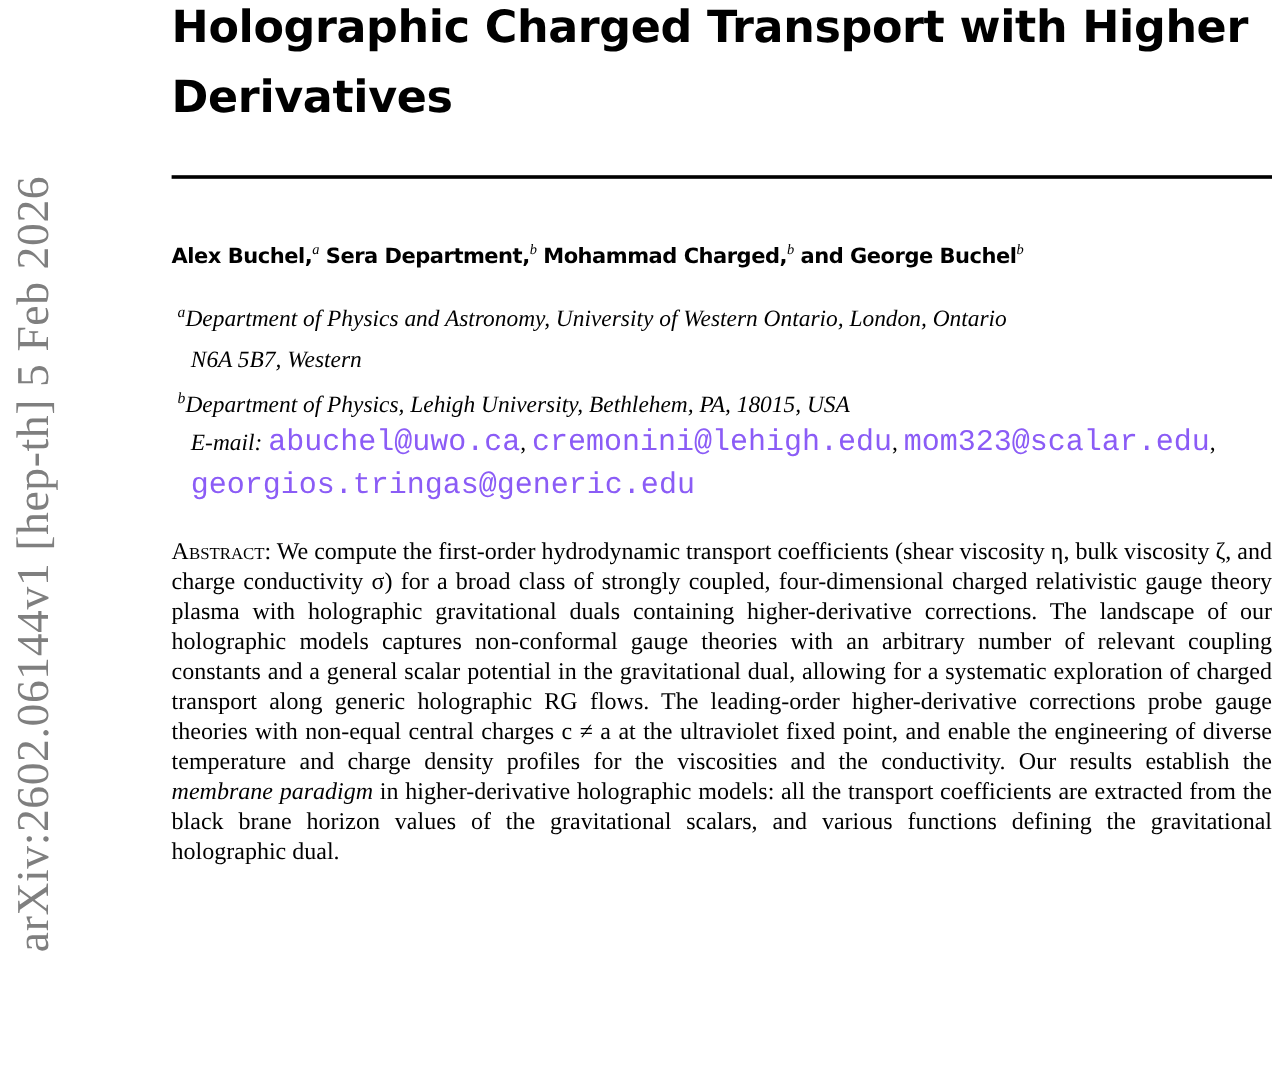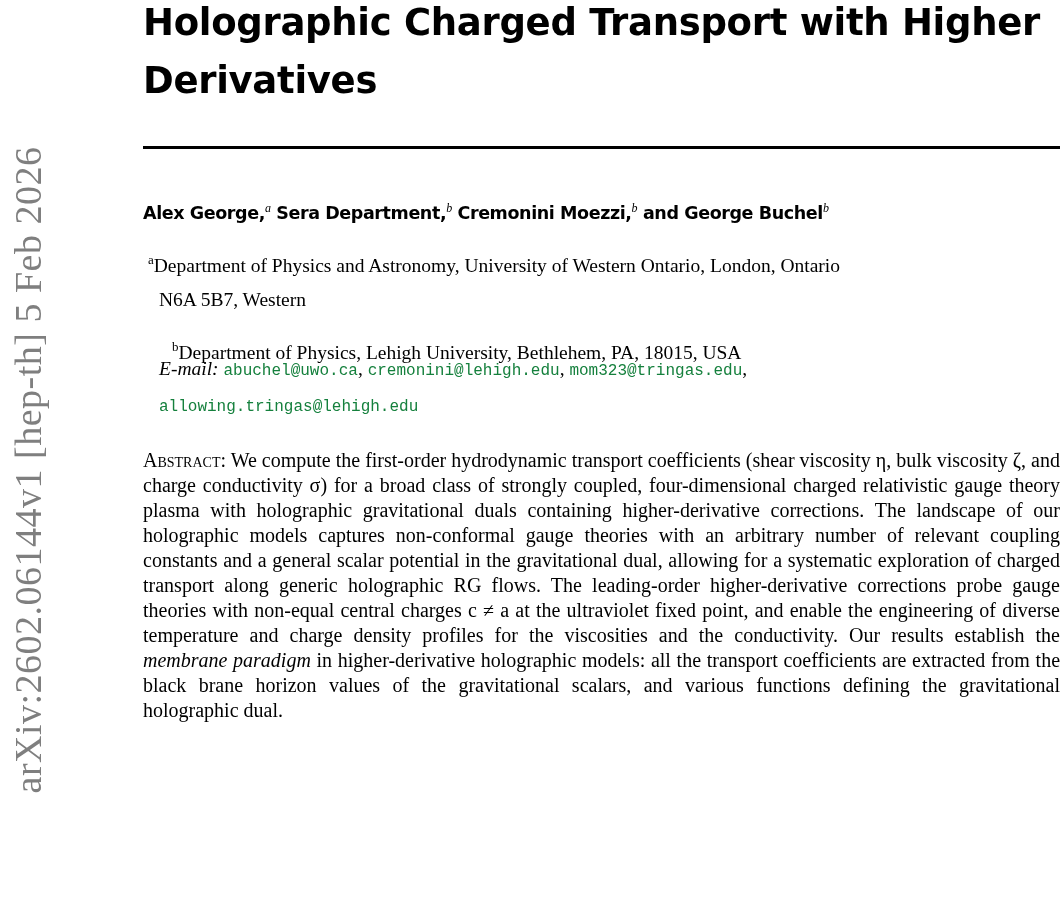--- a/index.html
+++ b/index.html
@@ -17,68 +17,68 @@
       position:absolute; left:143px; top:-6px; width:900px;
       font-family:"DejaVu Sans", sans-serif; font-weight:bold;
       font-size:37px; line-height:58px; letter-spacing:-0.3px;
     }
     .rule { position:absolute; left:143px; top:146px; width:917px; height:3px; background:#000; }
     .authors {
       position:absolute; left:143px; top:201px; white-space:nowrap;
       font-family:"DejaVu Sans", sans-serif; font-weight:bold; font-size:17.5px; letter-spacing:-0.4px;
     }
     .authors sup { font-family:"Liberation Serif", serif; font-style:italic; font-weight:normal; font-size:12px; }
-    .affil { position:absolute; left:148px; font-size:19.5px; line-height:34px; white-space:nowrap; }
+    .affil { position:absolute; left:148px; font-style:italic; font-size:19.5px; line-height:34px; white-space:nowrap; }
     .affil sup { font-size:13px; }
     .affil-a { top:243px; }
-    .affil-b { top:330px;margin-left:24px; }
+    .affil-b { top:315px; }
     .email-line { position:absolute; left:159px; font-size:19.5px; line-height:34px; white-space:nowrap; }
     .email-line1 { top:352px; }
     .email-line2 { top:388px; }
     .email-label { font-style:italic;text-align:center; }
-    .email { font-family:"Liberation Mono", monospace; color:#15803d; font-size:16px; text-decoration:none; }
+    .email { font-family:"Liberation Mono", monospace; color:#8b5cf6; font-size:25px; text-decoration:none; }
     .abstract {
       position:absolute; left:143px; top:448px; width:917px;
       font-size:20px; line-height:25px; text-align:justify;
     }
     .abstract-label { font-variant:small-caps; }
     .abstract em { font-style:italic; }
   </style>
 </head>
 <body>
 
 <div class="sidebar-stamp">arXiv:2602.06144v1  [hep-th]  5 Feb 2026</div>
 
 <div class="title">Holographic Charged Transport with Higher Derivatives</div>
 <div class="rule"></div>
 
 <div class="authors">
-  <span>Alex George,</span><sup>a</sup>
+  <span>Alex Buchel,</span><sup>a</sup>
   <span>Sera Department,</span><sup>b</sup>
-  <span>Cremonini Moezzi,</span><sup>b</sup>
+  <span>Mohammad Charged,</span><sup>b</sup>
   <span>and George Buchel</span><sup>b</sup>
 </div>
 
 <div class="affil affil-a">
   <sup>a</sup><span>Department of Physics and Astronomy, University of Western Ontario, London, Ontario</span><br>
   <span style="padding-left:11px">N6A 5B7, Western</span>
 </div>
 
 <div class="affil affil-b">
   <sup>b</sup><span>Department of Physics, Lehigh University, Bethlehem, PA, 18015, USA</span>
 </div>
 
 <div class="email-line email-line1">
   <span class="email-label">E-mail:</span>
   <a class="email">abuchel@uwo.ca</a>,
   <a class="email">cremonini@lehigh.edu</a>,
-  <a class="email">mom323@tringas.edu</a>,
+  <a class="email">mom323@scalar.edu</a>,
 </div>
 <div class="email-line email-line2">
-  <a class="email">allowing.tringas@lehigh.edu</a>
+  <a class="email">georgios.tringas@generic.edu</a>
 </div>
 
 <div class="abstract">
   <span class="abstract-label">Abstract</span>:
   <span>We compute the first-order hydrodynamic transport coefficients (shear viscosity η, bulk viscosity ζ, and charge conductivity σ) for a broad class of strongly coupled, four-dimensional charged relativistic gauge theory plasma with holographic gravitational duals containing higher-derivative corrections. The landscape of our holographic models captures non-conformal gauge theories with an arbitrary number of relevant coupling constants and a general scalar potential in the gravitational dual, allowing for a systematic exploration of charged transport along generic holographic RG flows. The leading-order higher-derivative corrections probe gauge theories with non-equal central charges c ≠ a at the ultraviolet fixed point, and enable the engineering of diverse temperature and charge density profiles for the viscosities and the conductivity. Our results establish the</span>
   <em>membrane paradigm</em>
   <span>in higher-derivative holographic models: all the transport coefficients are extracted from the black brane horizon values of the gravitational scalars, and various functions defining the gravitational holographic dual.</span>
 </div>
 
 </body></html>

